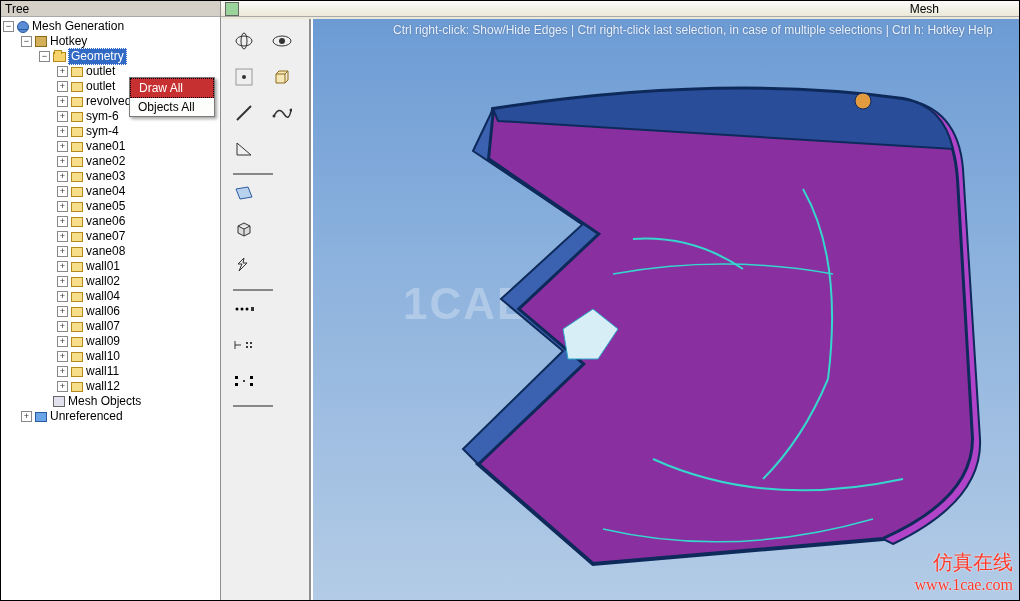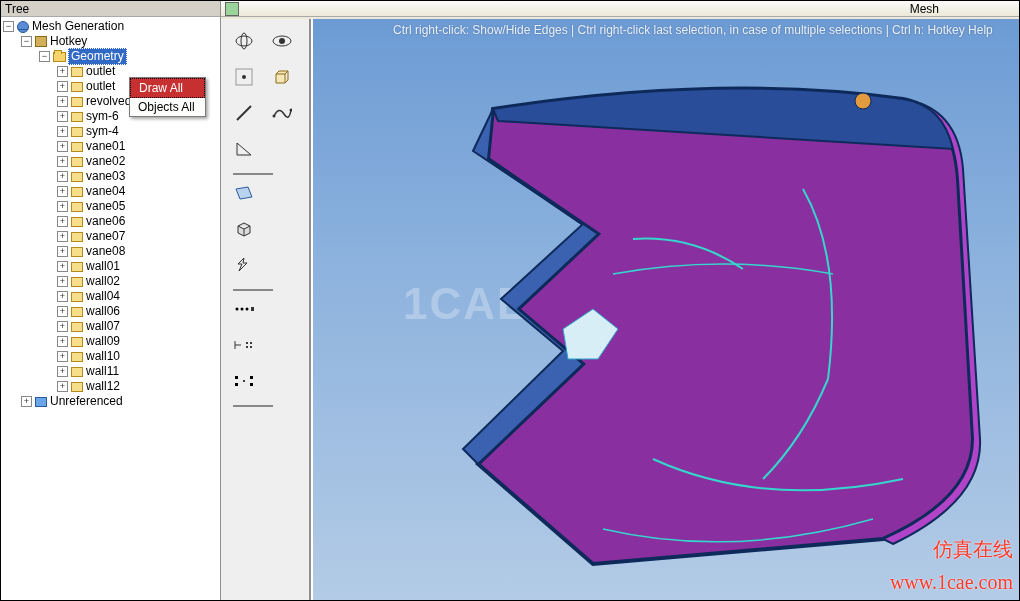--- a/index.html
+++ b/index.html
@@ -78,21 +78,21 @@
   .ico-mesh { background:#e2e2ef; width:12px; height:11px; border:1px solid #666;}
   .ico-blue { background:#6aa5e8; width:12px; height:10px; border:1px solid #2a5aa0;}
   .node.selected .lbl {
     background: #316ac5; color: #fff; padding: 0 2px;
     border: 1px dotted #fff;
   }
   .lbl { padding: 0 1px; }
   .context-menu {
     position: absolute;
     left: 128px; top: 76px;
-    width: 77px;
+    width: 86px;
     background: #fdfdfb;
     border: 1px solid #7a7a7a;
     box-shadow: 2px 2px 3px rgba(0,0,0,.35);
     z-index: 30;
   }
   .context-menu .mi {
     padding: 2px 8px;
     font-size: 12px;
     cursor: pointer;
   }
@@ -133,21 +133,21 @@
     color: rgba(255,255,255,.28);
     letter-spacing: 2px;
     pointer-events: none;
   }
   .wm-right {
     position: absolute; right: 6px; bottom: 6px;
     text-align: right; color: #ff3a2a; font-weight: normal;
     font-size: 20px; font-family: "SimSun", serif;
     text-shadow: 0 0 2px #fff;
   }
-  .wm-right .url { font-size: 20px; margin-top: 8px; }
+  .wm-right .url { font-size: 16px; }
   .geom {
     position: absolute;
     left: 70px; top: 40px;
     width: 620px; height: 520px;
   }
   .geom svg { width: 100%; height: 100%; }
 </style>
 </head>
 <body>
 
@@ -303,20 +303,26 @@
           <span class="ticon ico-surf"></span>
           <span class="lbl">wall11</span>
         </div>
         <div class="node">
           <span class="indent" style="width:54px"></span>
           <span class="exp">+</span>
           <span class="ticon ico-surf"></span>
           <span class="lbl">wall12</span>
         </div>
       </div>
+    <div class="node">
+      <span class="indent" style="width:36px"></span>
+      <span class="exp-blank"></span>
+      <span class="ticon ico-mesh"></span>
+      <span class="lbl">Mesh Objects</span>
+    </div>
     <div class="node">
       <span class="indent" style="width:18px"></span>
       <span class="exp">+</span>
       <span class="ticon ico-blue"></span>
       <span class="lbl">Unreferenced</span>
     </div>
   </div>
 </div>
 
 <div class="context-menu">

